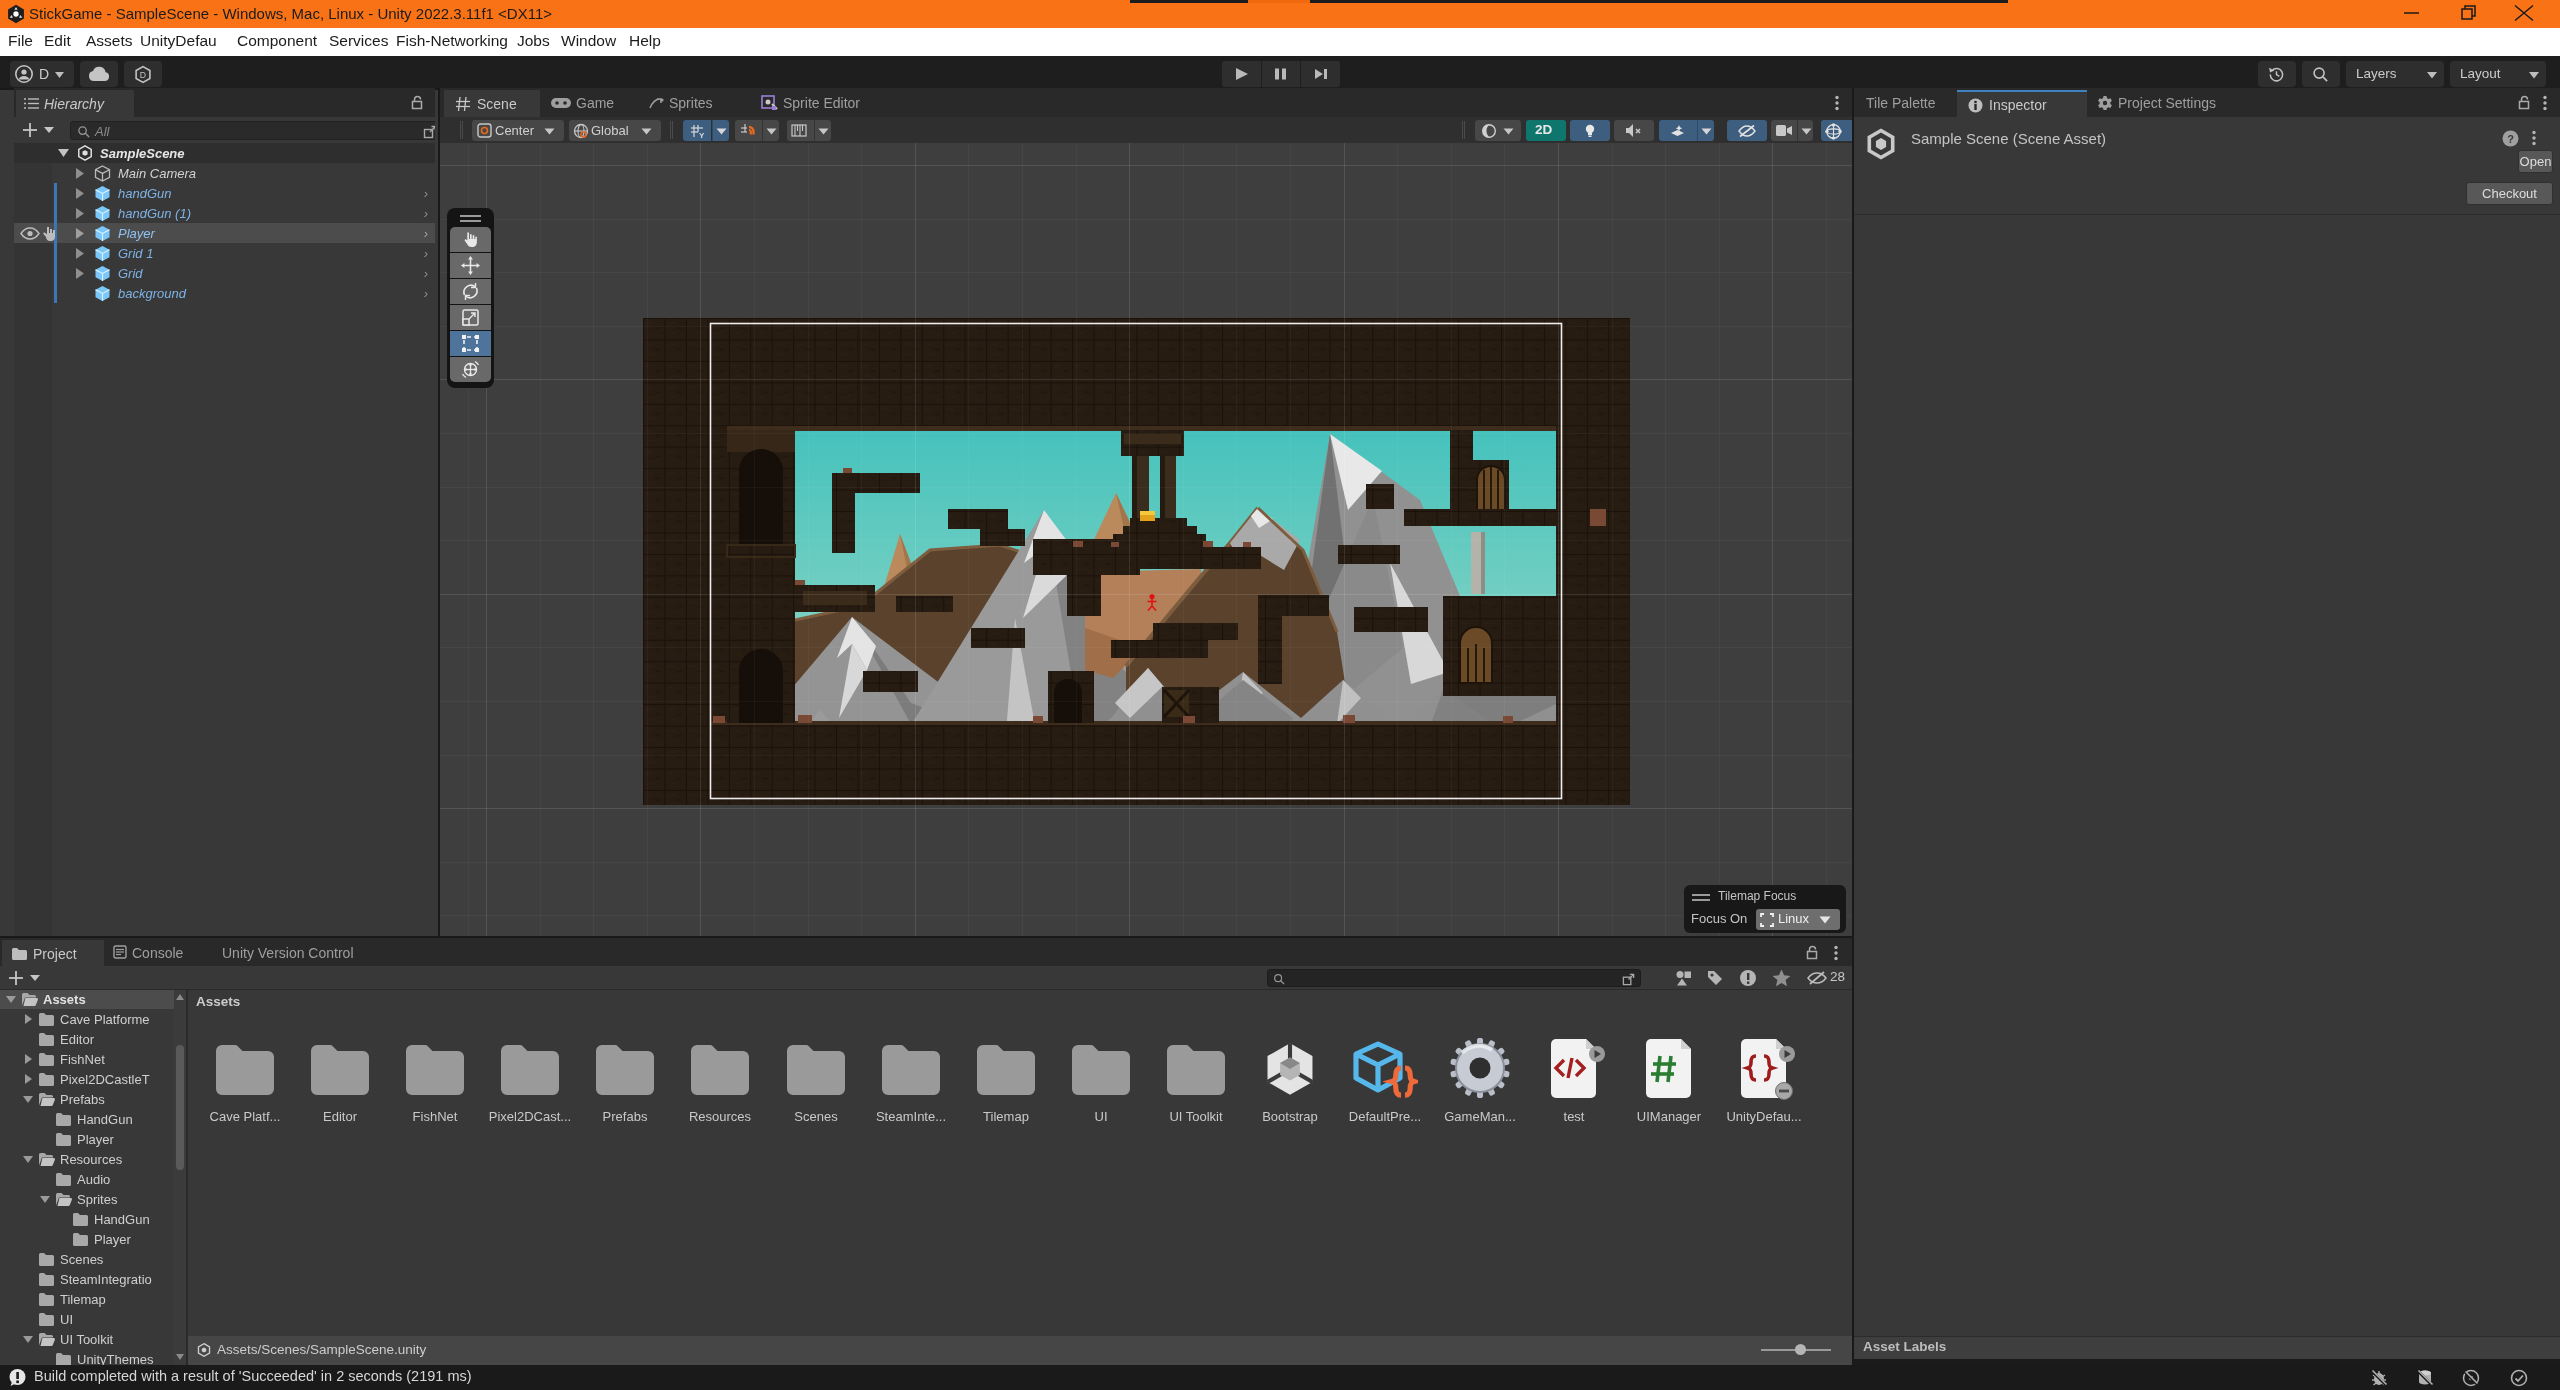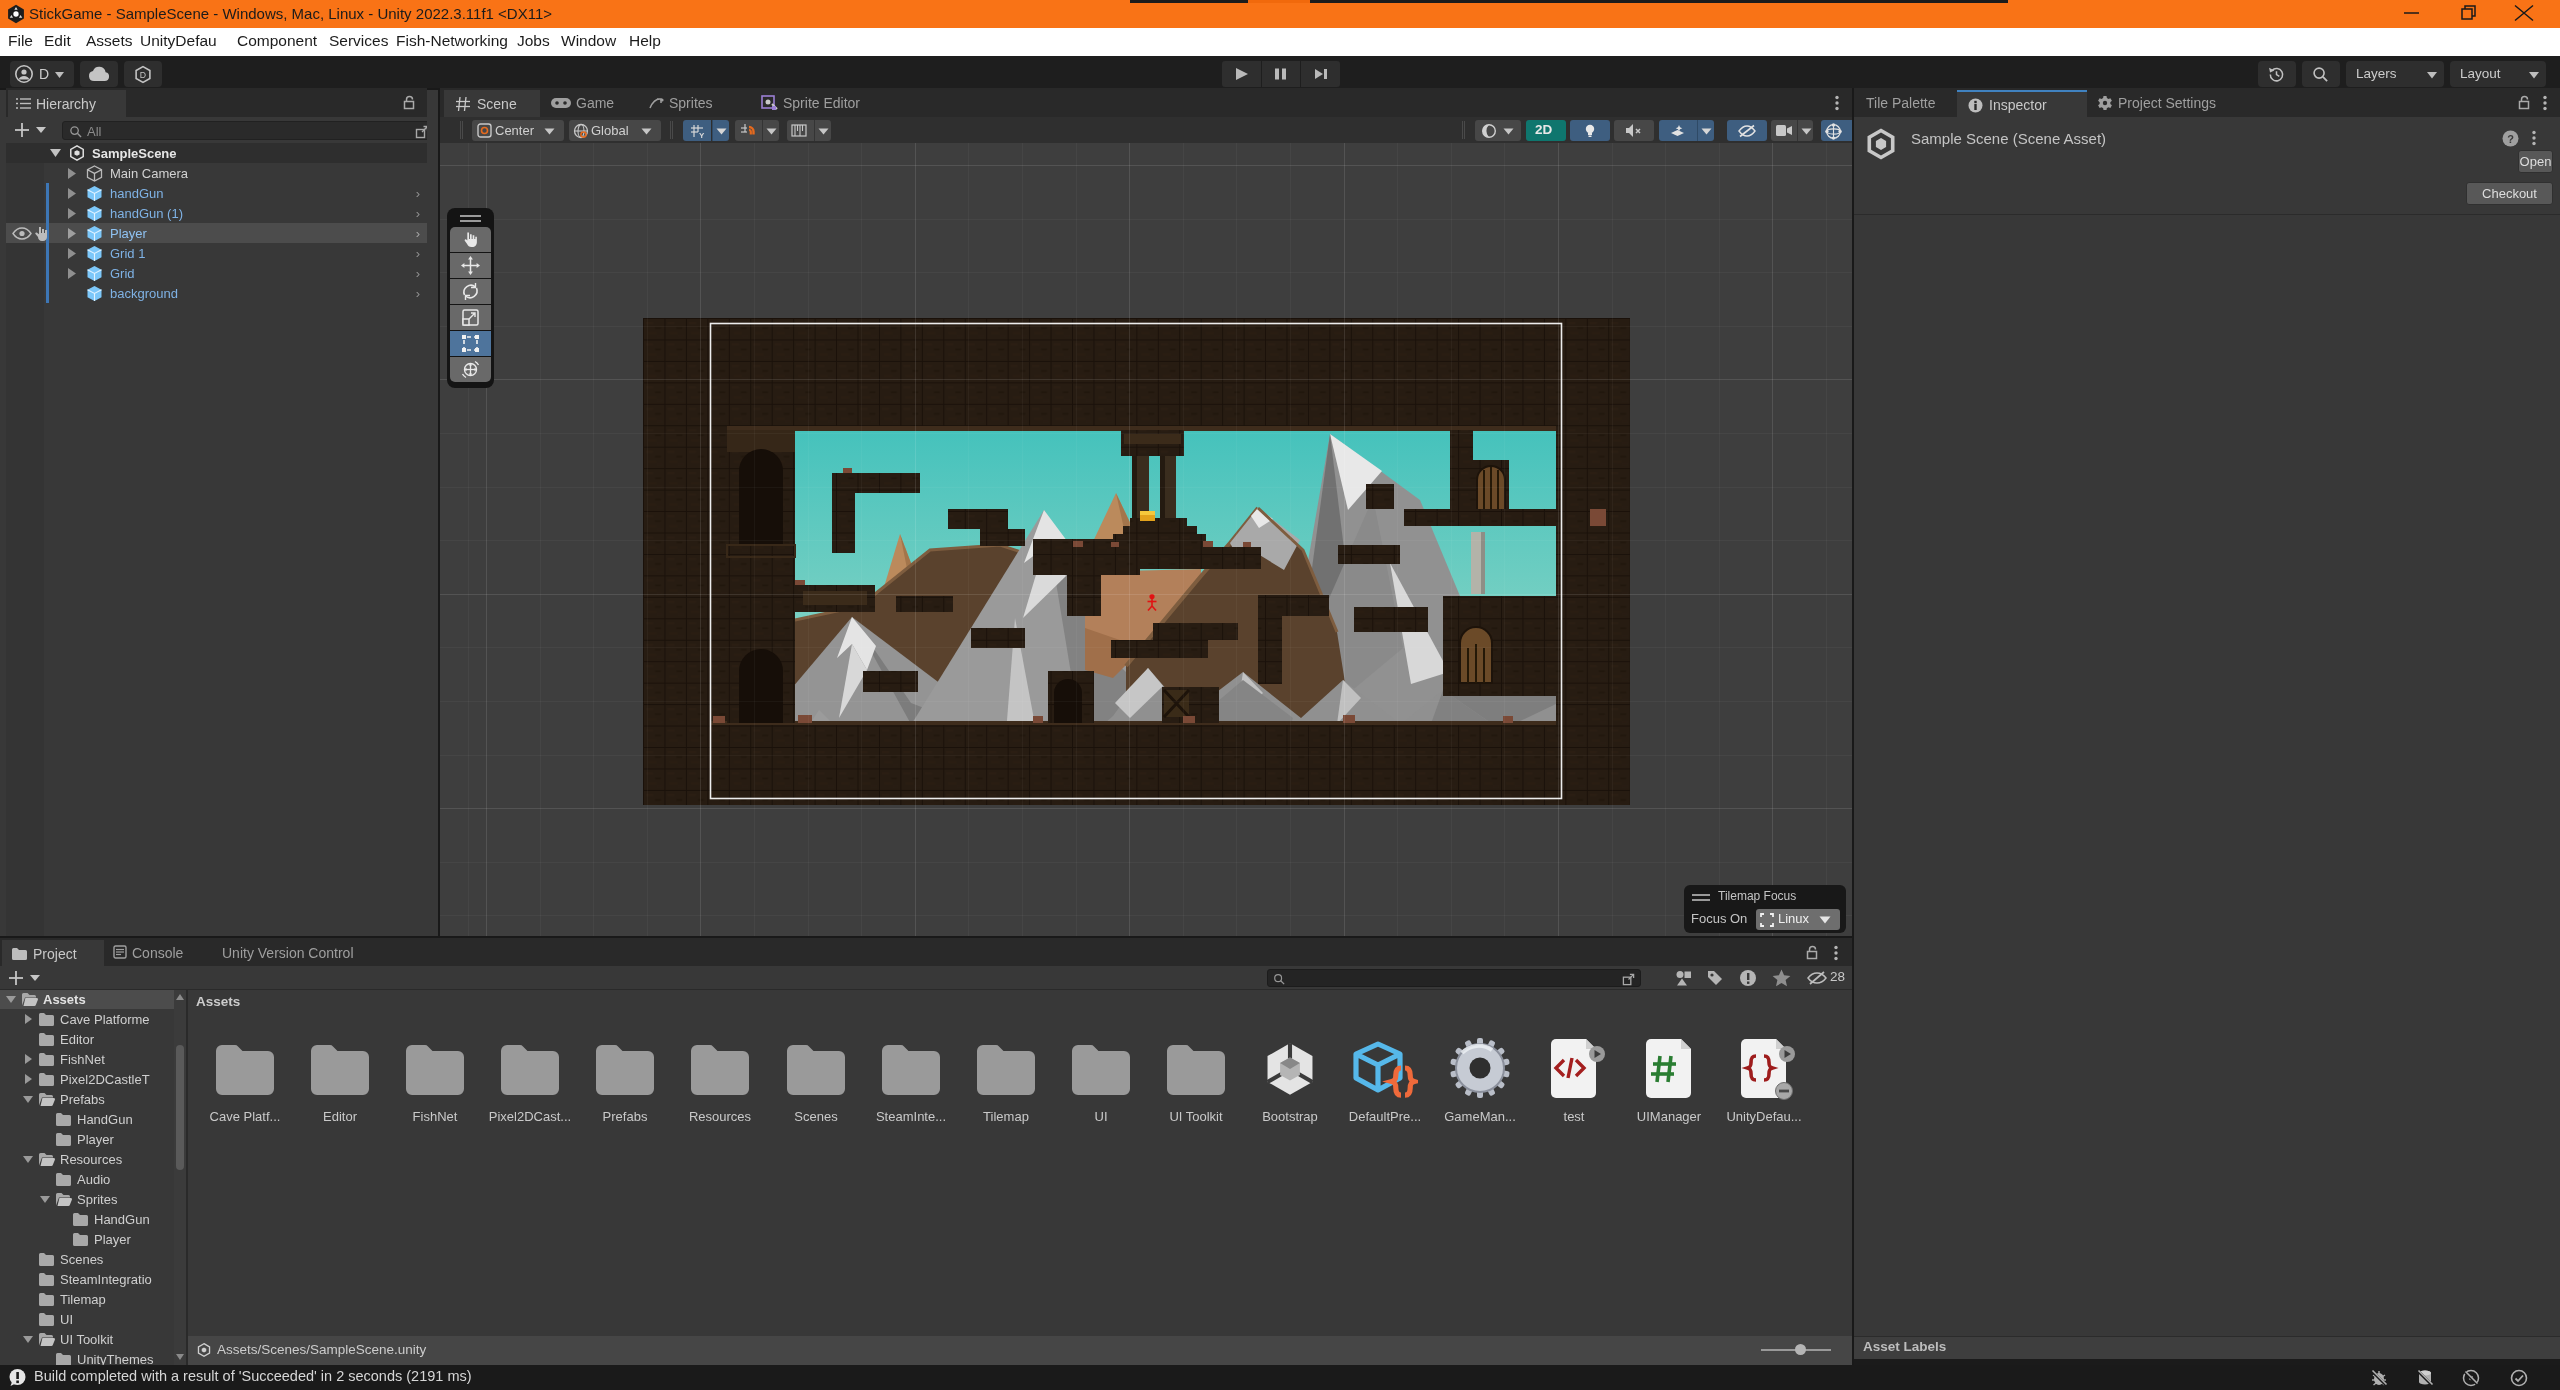--- a/index.html
+++ b/index.html
@@ -15,21 +15,21 @@
   .tbtn { position:absolute; top:5px; height:26px; background:#2e2e2e; border-radius:4px; }
   
   .tabstrip { position:absolute; left:0; top:0; right:0; height:29px; background:#292929; }
   .tab { position:absolute; top:2px; height:27px; background:#383838; }
   .tabtxt { font-size:14px; color:#c9c9c9; }
   .itabtxt { position:absolute; top:7px; font-size:14px; color:#9f9f9f; }
   .row20 { position:absolute; left:0; width:100%; height:20px; }
   .rtxt { position:absolute; top:3px; font-size:13px; color:#d2d2d2; }
   .btxt { color:#7fb2e5; }
   .chev { position:absolute; right:7px; top:3px; color:#909090; font-size:13px; }
-  #hierarchy { position:absolute; left:6px; top:88px; width:421px; height:848px; background:#383838; overflow:hidden; }
+  #hierarchy { position:absolute; left:14px; top:88px; width:421px; height:848px; background:#383838; overflow:hidden;font-style:italic; }
   #scene { position:absolute; left:440px; top:88px; width:1412px; height:848px; background:#3e3e3e; overflow:hidden; }
   #inspector { position:absolute; left:1854px; top:88px; width:706px; height:1302px; background:#383838; overflow:hidden; }
   #project { position:absolute; left:0; top:938px; width:1852px; height:427px; background:#383838; overflow:hidden; }
   #statusbar { position:absolute; left:0; top:1365px; width:2560px; height:25px; background:#1a1a1a; }
   .vsep { position:absolute; background:#191919; }
   .ibtn { position:absolute; background:#585858; border-radius:3px; border:1px solid #303030;
           color:#dedede; font-size:13px; text-align:center; }
 </style>
 </head>
 <body>

